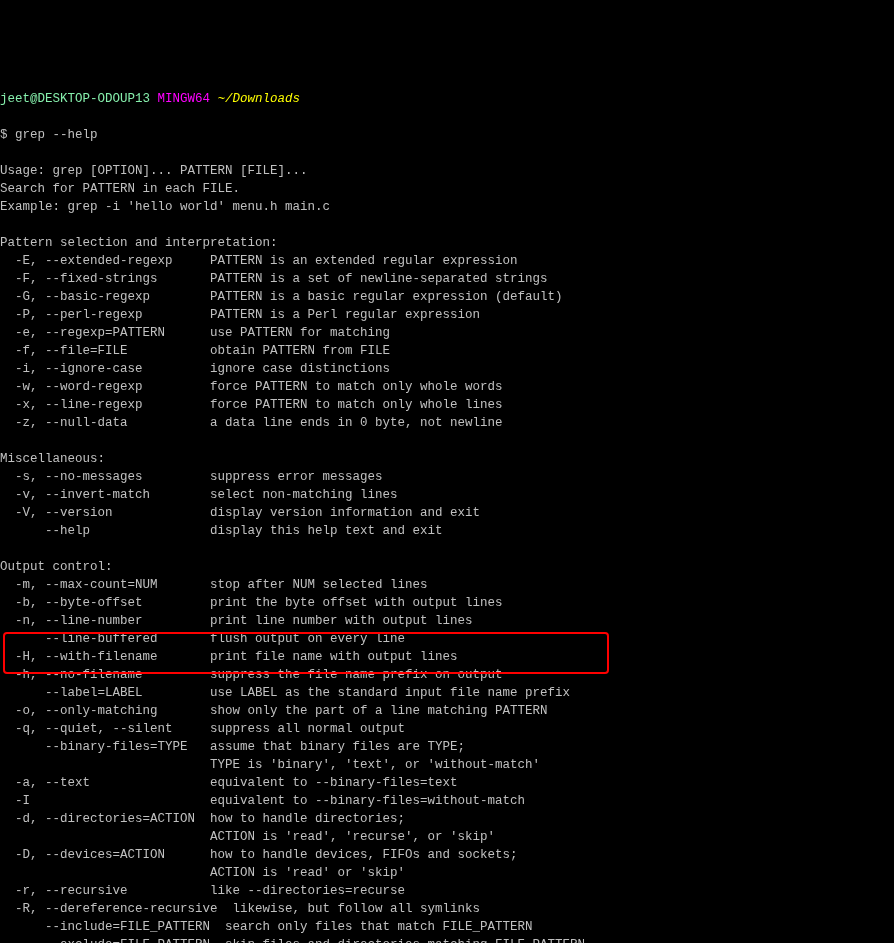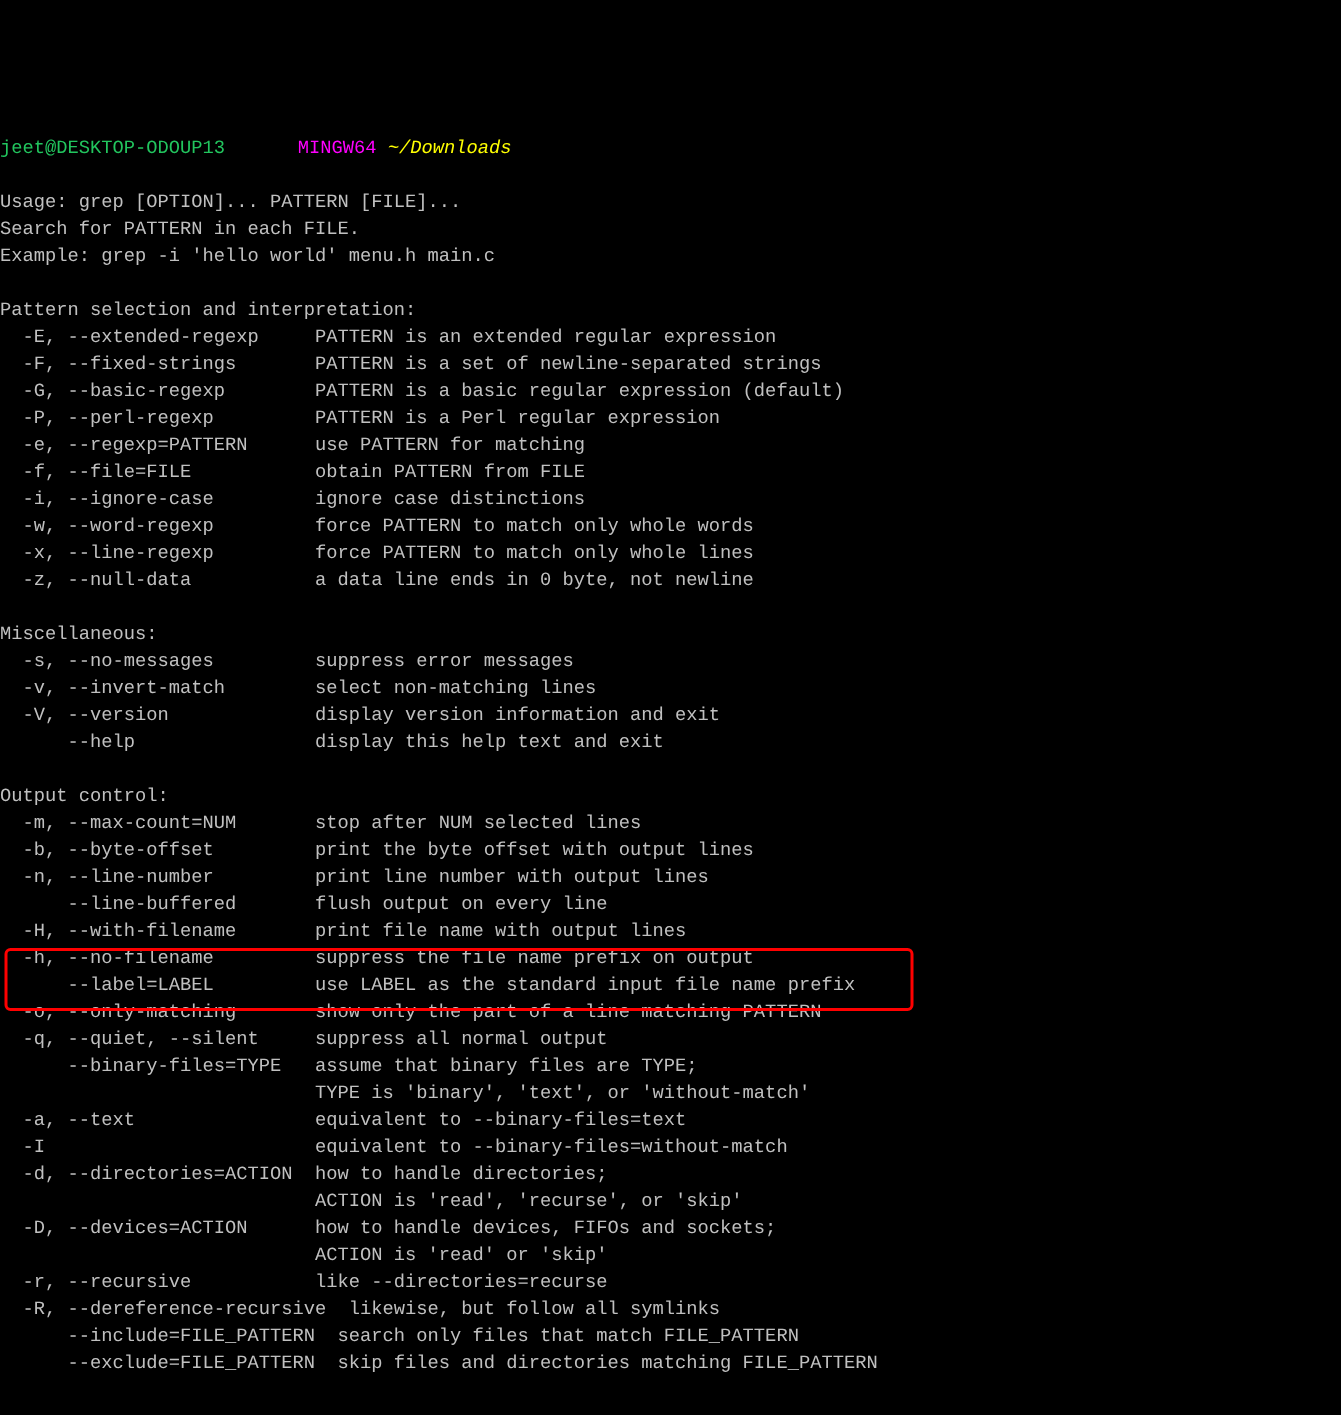--- a/index.html
+++ b/index.html
@@ -17,25 +17,24 @@
     position: relative;
   }
   .term {
     padding: 0;
   }
   .line {
     height: 18px;
     display: block;
   }
   .grn {
-    color: #22c55e;
+    color: #86efac;
   }
   .mag {
     color: #ff00ff;
-    margin-left: 41px;
   }
   .yel {
     color: #ffff00;
     font-style: italic;
   }
   .wht {
     color: #c0c0c0;
   }
   .highlight-box {
     position: absolute;
@@ -48,19 +47,20 @@
     height: 38px;
   }
 </style>
 </head>
 <body>
 
 
 
 <div class="term">
 <span class="line"><span class="grn">jeet@DESKTOP-ODOUP13</span><span class="mag"> MINGW64 </span><span class="yel">~/Downloads</span></span>
+<span class="line wht">$ grep --help</span>
 <div id="help-output"><span class="line wht">Usage: grep [OPTION]... PATTERN [FILE]...</span><span class="line wht">Search for PATTERN in each FILE.</span><span class="line wht">Example: grep -i 'hello world' menu.h main.c</span><span class="line wht"></span><span class="line wht">Pattern selection and interpretation:</span><span class="line wht">  -E, --extended-regexp     PATTERN is an extended regular expression</span><span class="line wht">  -F, --fixed-strings       PATTERN is a set of newline-separated strings</span><span class="line wht">  -G, --basic-regexp        PATTERN is a basic regular expression (default)</span><span class="line wht">  -P, --perl-regexp         PATTERN is a Perl regular expression</span><span class="line wht">  -e, --regexp=PATTERN      use PATTERN for matching</span><span class="line wht">  -f, --file=FILE           obtain PATTERN from FILE</span><span class="line wht">  -i, --ignore-case         ignore case distinctions</span><span class="line wht">  -w, --word-regexp         force PATTERN to match only whole words</span><span class="line wht">  -x, --line-regexp         force PATTERN to match only whole lines</span><span class="line wht">  -z, --null-data           a data line ends in 0 byte, not newline</span><span class="line wht"></span><span class="line wht">Miscellaneous:</span><span class="line wht">  -s, --no-messages         suppress error messages</span><span class="line wht">  -v, --invert-match        select non-matching lines</span><span class="line wht">  -V, --version             display version information and exit</span><span class="line wht">      --help                display this help text and exit</span><span class="line wht"></span><span class="line wht">Output control:</span><span class="line wht">  -m, --max-count=NUM       stop after NUM selected lines</span><span class="line wht">  -b, --byte-offset         print the byte offset with output lines</span><span class="line wht">  -n, --line-number         print line number with output lines</span><span class="line wht">      --line-buffered       flush output on every line</span><span class="line wht">  -H, --with-filename       print file name with output lines</span><span class="line wht">  -h, --no-filename         suppress the file name prefix on output</span><span class="line wht">      --label=LABEL         use LABEL as the standard input file name prefix</span><span class="line wht">  -o, --only-matching       show only the part of a line matching PATTERN</span><span class="line wht">  -q, --quiet, --silent     suppress all normal output</span><span class="line wht">      --binary-files=TYPE   assume that binary files are TYPE;</span><span class="line wht">                            TYPE is 'binary', 'text', or 'without-match'</span><span class="line wht">  -a, --text                equivalent to --binary-files=text</span><span class="line wht">  -I                        equivalent to --binary-files=without-match</span><span class="line wht">  -d, --directories=ACTION  how to handle directories;</span><span class="line wht">                            ACTION is 'read', 'recurse', or 'skip'</span><span class="line wht">  -D, --devices=ACTION      how to handle devices, FIFOs and sockets;</span><span class="line wht">                            ACTION is 'read' or 'skip'</span><span class="line wht">  -r, --recursive           like --directories=recurse</span><span class="line wht">  -R, --dereference-recursive  likewise, but follow all symlinks</span><span class="line wht">      --include=FILE_PATTERN  search only files that match FILE_PATTERN</span><span class="line wht">      --exclude=FILE_PATTERN  skip files and directories matching FILE_PATTERN</span></div>
 </div>
 
 <div class="highlight-box"></div>
 
 
 
 
 </body></html>

